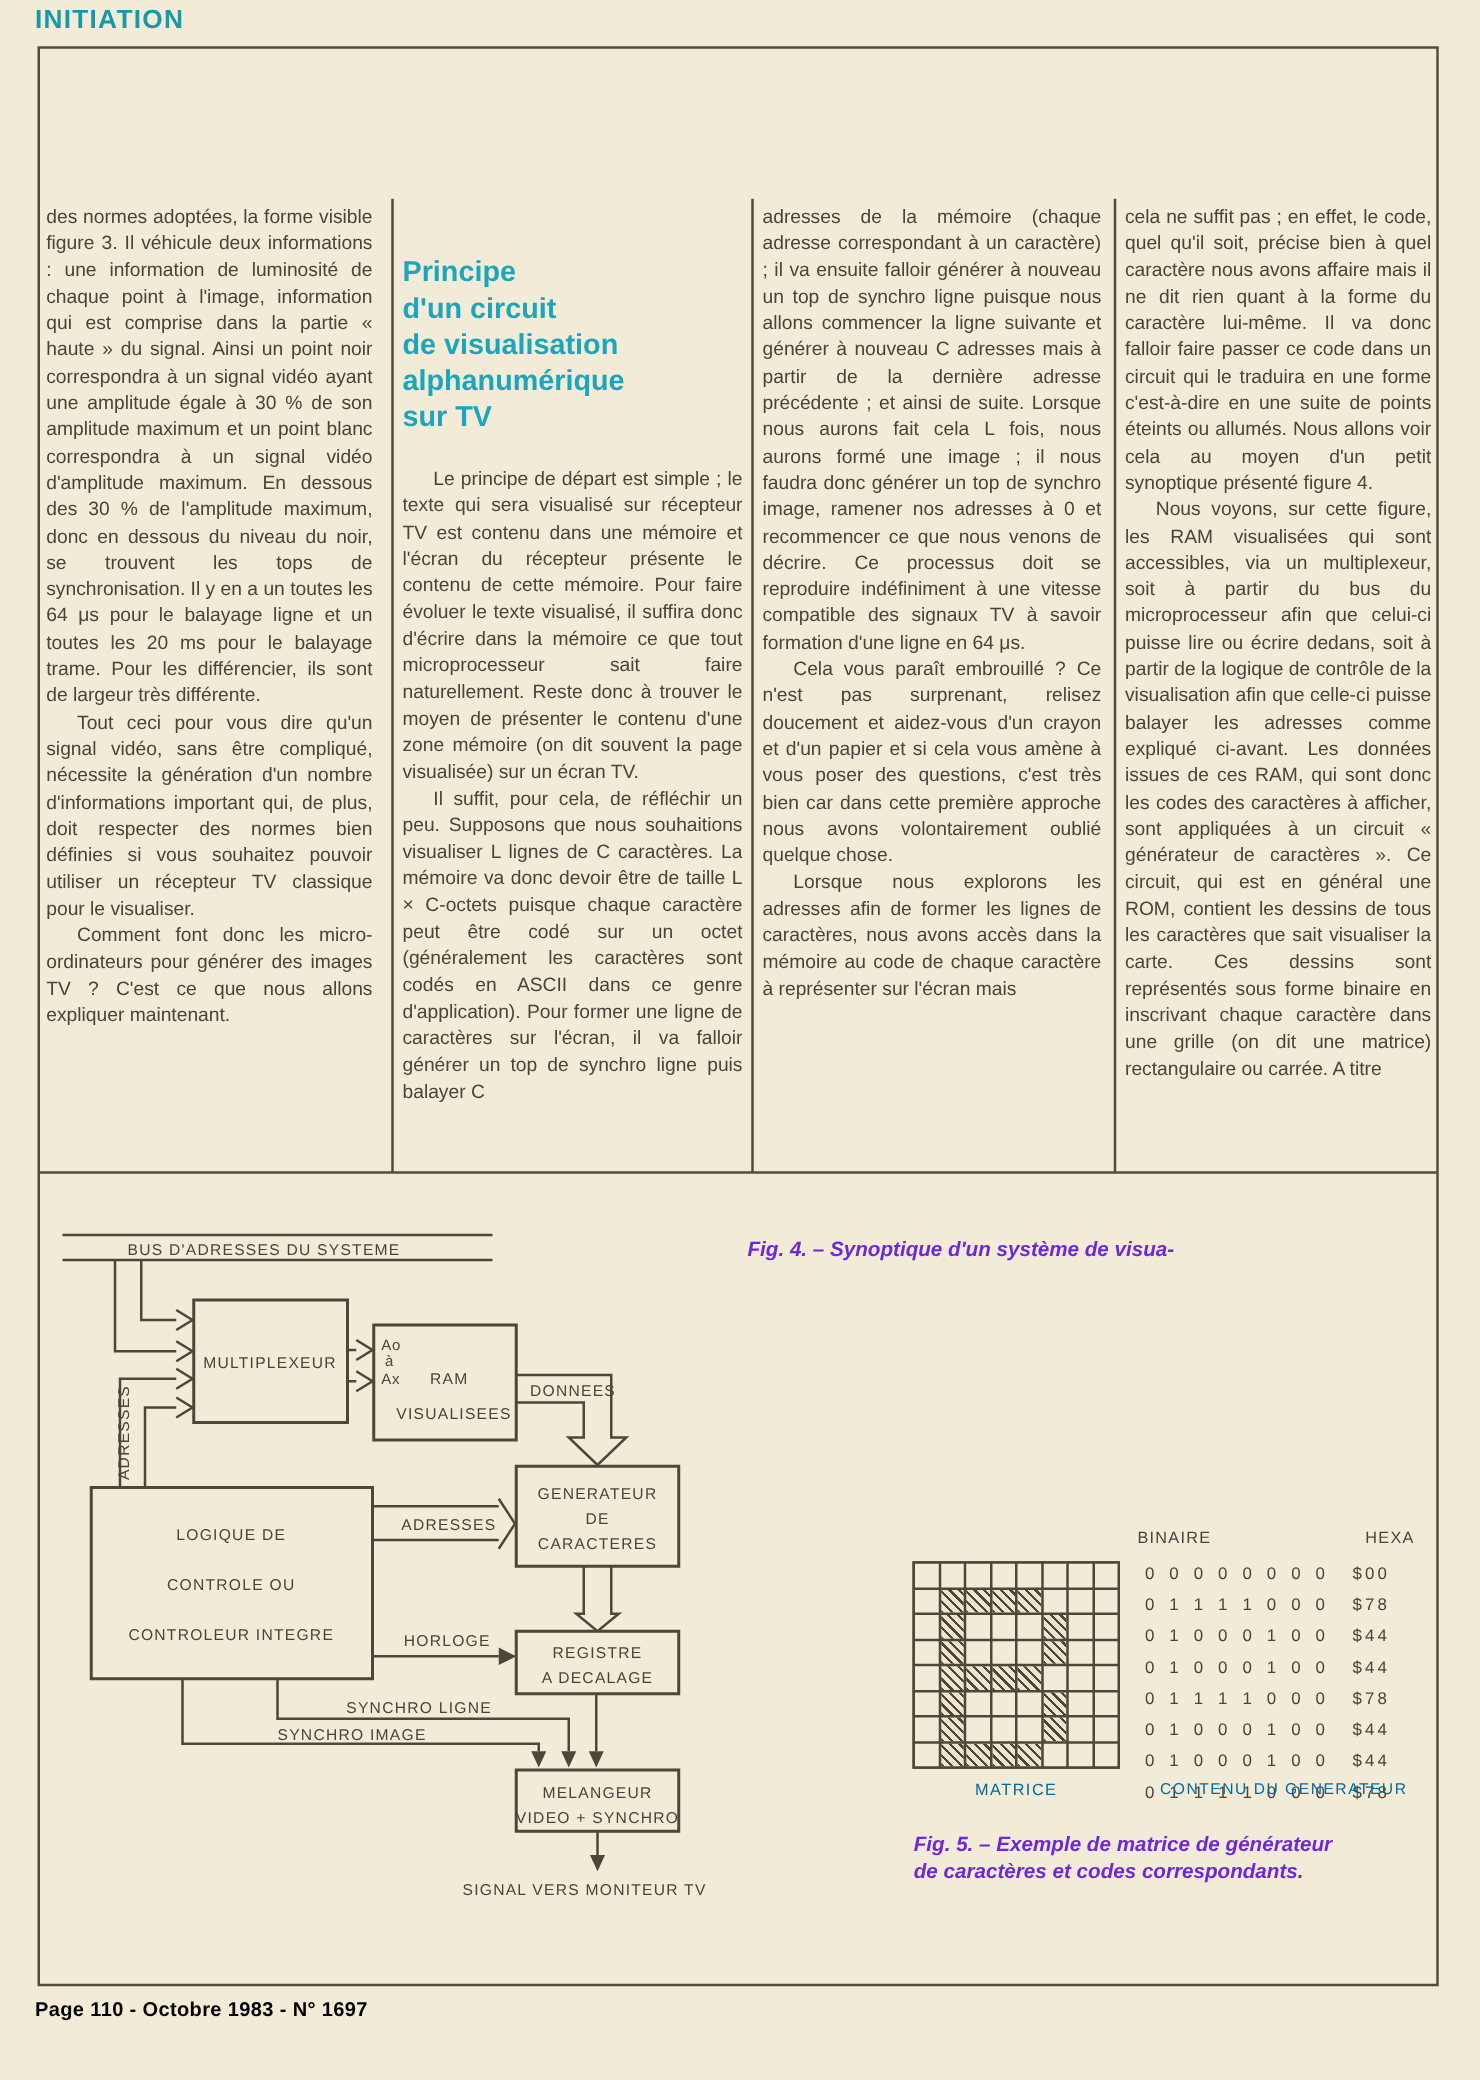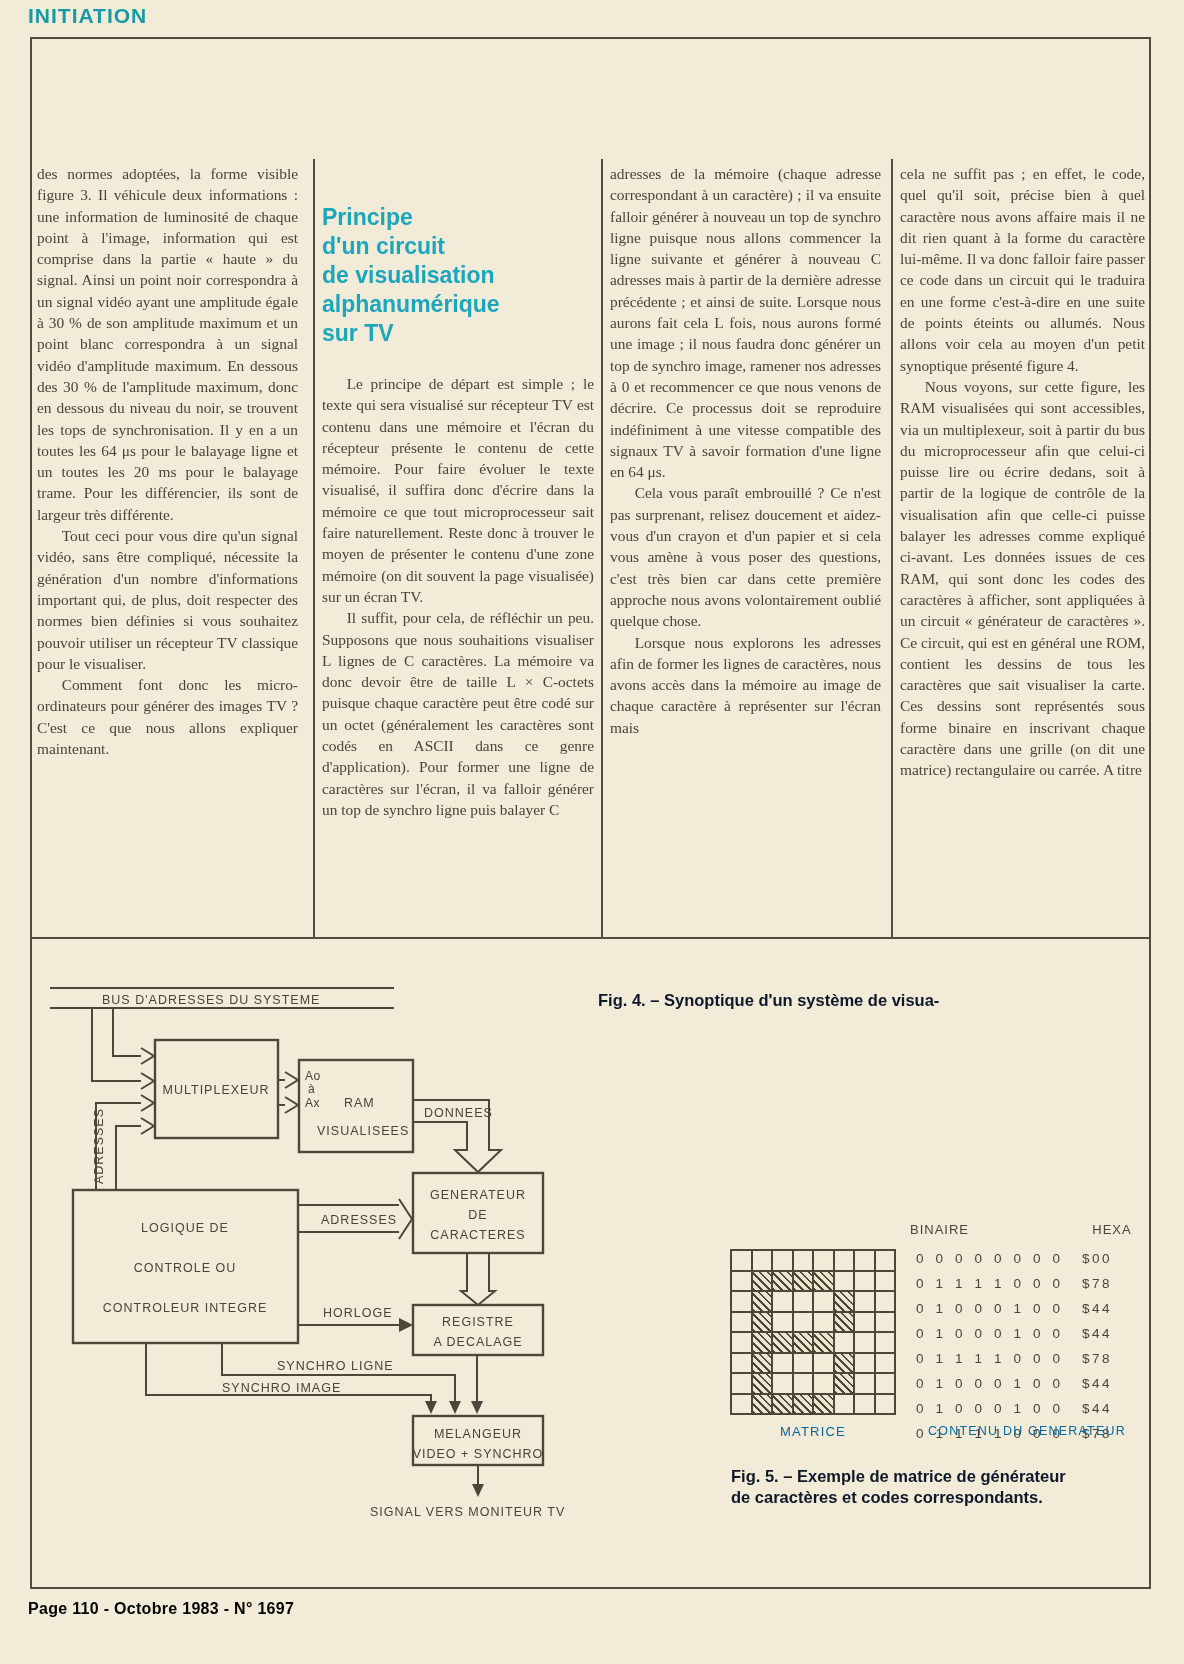--- a/index.html
+++ b/index.html
@@ -23,41 +23,41 @@
   .hrule { position:absolute; left:31px; top:937px; width:1119px; height:2px; background:#564c3e; }
 
   .col {
     position:absolute; top:163px; height:775px; overflow:hidden;
     font-size:15.4px; line-height:21.3px; text-align:justify;
   }
   #col1 { left:37px;  width:261px; }
   #col2 { left:322px; width:272px; }
   #col3 { left:610px; width:271px; }
   #col4 { left:900px; width:245px; }
-  .col p { margin:0;font-family:Liberation Serif, serif; }
+  .col p { margin:0; }
   .col p.indent { text-indent:1.6em; }
   .col-heading {
     margin:40px 0 25px 0;
     font-size:23px; line-height:29px; font-weight:bold;
     color:#1ba6bc; white-space:pre-line; text-align:left;
   }
 
   svg.diagram { position:absolute; left:0; top:0; pointer-events:none; }
   .dline { stroke:#4f463a; stroke-width:2; fill:none; }
   .dbox  { stroke:#4f463a; stroke-width:2.4; fill:none; }
   .dfill { fill:#4f463a; stroke:none; }
   .dlabel {
     font-family:"Liberation Sans", sans-serif;
     font-size:12.5px; letter-spacing:1px; fill:#4a433a;
   }
   .dlabel.small { font-size:12px; letter-spacing:0.5px; }
 
   .fig-caption {
     position:absolute; font-size:16.5px; line-height:21px;
-    font-weight:bold; color:#0f172a; text-align:left;
+    font-weight:bold; color:#6d28d9; text-align:left;font-style:italic;
   }
   #fig4-caption { left:598px; top:990px; width:420px; }
   #fig5-caption { left:731px; top:1466px; width:430px; }
 
   .matrix {
     position:absolute; left:730px; top:1249px; width:162px; height:162px;
     display:grid; grid-template-columns:repeat(8,1fr); grid-template-rows:repeat(8,1fr);
     gap:2px; background:#4f463a; border:2px solid #4f463a;
   }
   .mcell { background:#f1ebd7; }
@@ -109,21 +109,21 @@
 de visualisation
 alphanumérique
 sur TV</div>
     <p class="indent">Le principe de départ est simple ; le texte qui sera visualisé sur récepteur TV est contenu dans une mémoire et l'écran du récepteur présente le contenu de cette mémoire. Pour faire évoluer le texte visualisé, il suffira donc d'écrire dans la mémoire ce que tout microprocesseur sait faire naturellement. Reste donc à trouver le moyen de présenter le contenu d'une zone mémoire (on dit souvent la page visualisée) sur un écran TV.</p>
     <p class="indent">Il suffit, pour cela, de réfléchir un peu. Supposons que nous souhaitions visualiser L lignes de C caractères. La mémoire va donc devoir être de taille L × C-octets puisque chaque caractère peut être codé sur un octet (généralement les caractères sont codés en ASCII dans ce genre d'application). Pour former une ligne de caractères sur l'écran, il va falloir générer un top de synchro ligne puis balayer C</p>
   </div>
 
   <div class="col" id="col3">
     <p>adresses de la mémoire (chaque adresse correspondant à un caractère) ; il va ensuite falloir générer à nouveau un top de synchro ligne puisque nous allons commencer la ligne suivante et générer à nouveau C adresses mais à partir de la dernière adresse précédente ; et ainsi de suite. Lorsque nous aurons fait cela L fois, nous aurons formé une image ; il nous faudra donc générer un top de synchro image, ramener nos adresses à 0 et recommencer ce que nous venons de décrire. Ce processus doit se reproduire indéfiniment à une vitesse compatible des signaux TV à savoir formation d'une ligne en 64 μs.</p>
     <p class="indent">Cela vous paraît embrouillé ? Ce n'est pas surprenant, relisez doucement et aidez-vous d'un crayon et d'un papier et si cela vous amène à vous poser des questions, c'est très bien car dans cette première approche nous avons volontairement oublié quelque chose.</p>
-    <p class="indent">Lorsque nous explorons les adresses afin de former les lignes de caractères, nous avons accès dans la mémoire au image de chaque caractère à représenter sur l'écran mais</p>
+    <p class="indent">Lorsque nous explorons les adresses afin de former les lignes de caractères, nous avons accès dans la mémoire au code de chaque caractère à représenter sur l'écran mais</p>
   </div>
 
   <div class="col" id="col4">
     <p>cela ne suffit pas ; en effet, le code, quel qu'il soit, précise bien à quel caractère nous avons affaire mais il ne dit rien quant à la forme du caractère lui-même. Il va donc falloir faire passer ce code dans un circuit qui le traduira en une forme c'est-à-dire en une suite de points éteints ou allumés. Nous allons voir cela au moyen d'un petit synoptique présenté figure 4.</p>
     <p class="indent">Nous voyons, sur cette figure, les RAM visualisées qui sont accessibles, via un multiplexeur, soit à partir du bus du microprocesseur afin que celui-ci puisse lire ou écrire dedans, soit à partir de la logique de contrôle de la visualisation afin que celle-ci puisse balayer les adresses comme expliqué ci-avant. Les données issues de ces RAM, qui sont donc les codes des caractères à afficher, sont appliquées à un circuit « générateur de caractères ». Ce circuit, qui est en général une ROM, contient les dessins de tous les caractères que sait visualiser la carte. Ces dessins sont représentés sous forme binaire en inscrivant chaque caractère dans une grille (on dit une matrice) rectangulaire ou carrée. A titre</p>
   </div>
 
   <svg class="diagram" width="1184" height="1664" viewBox="0 0 1184 1664">
 
     <path class="dline" d="M50,988 H394"></path>

